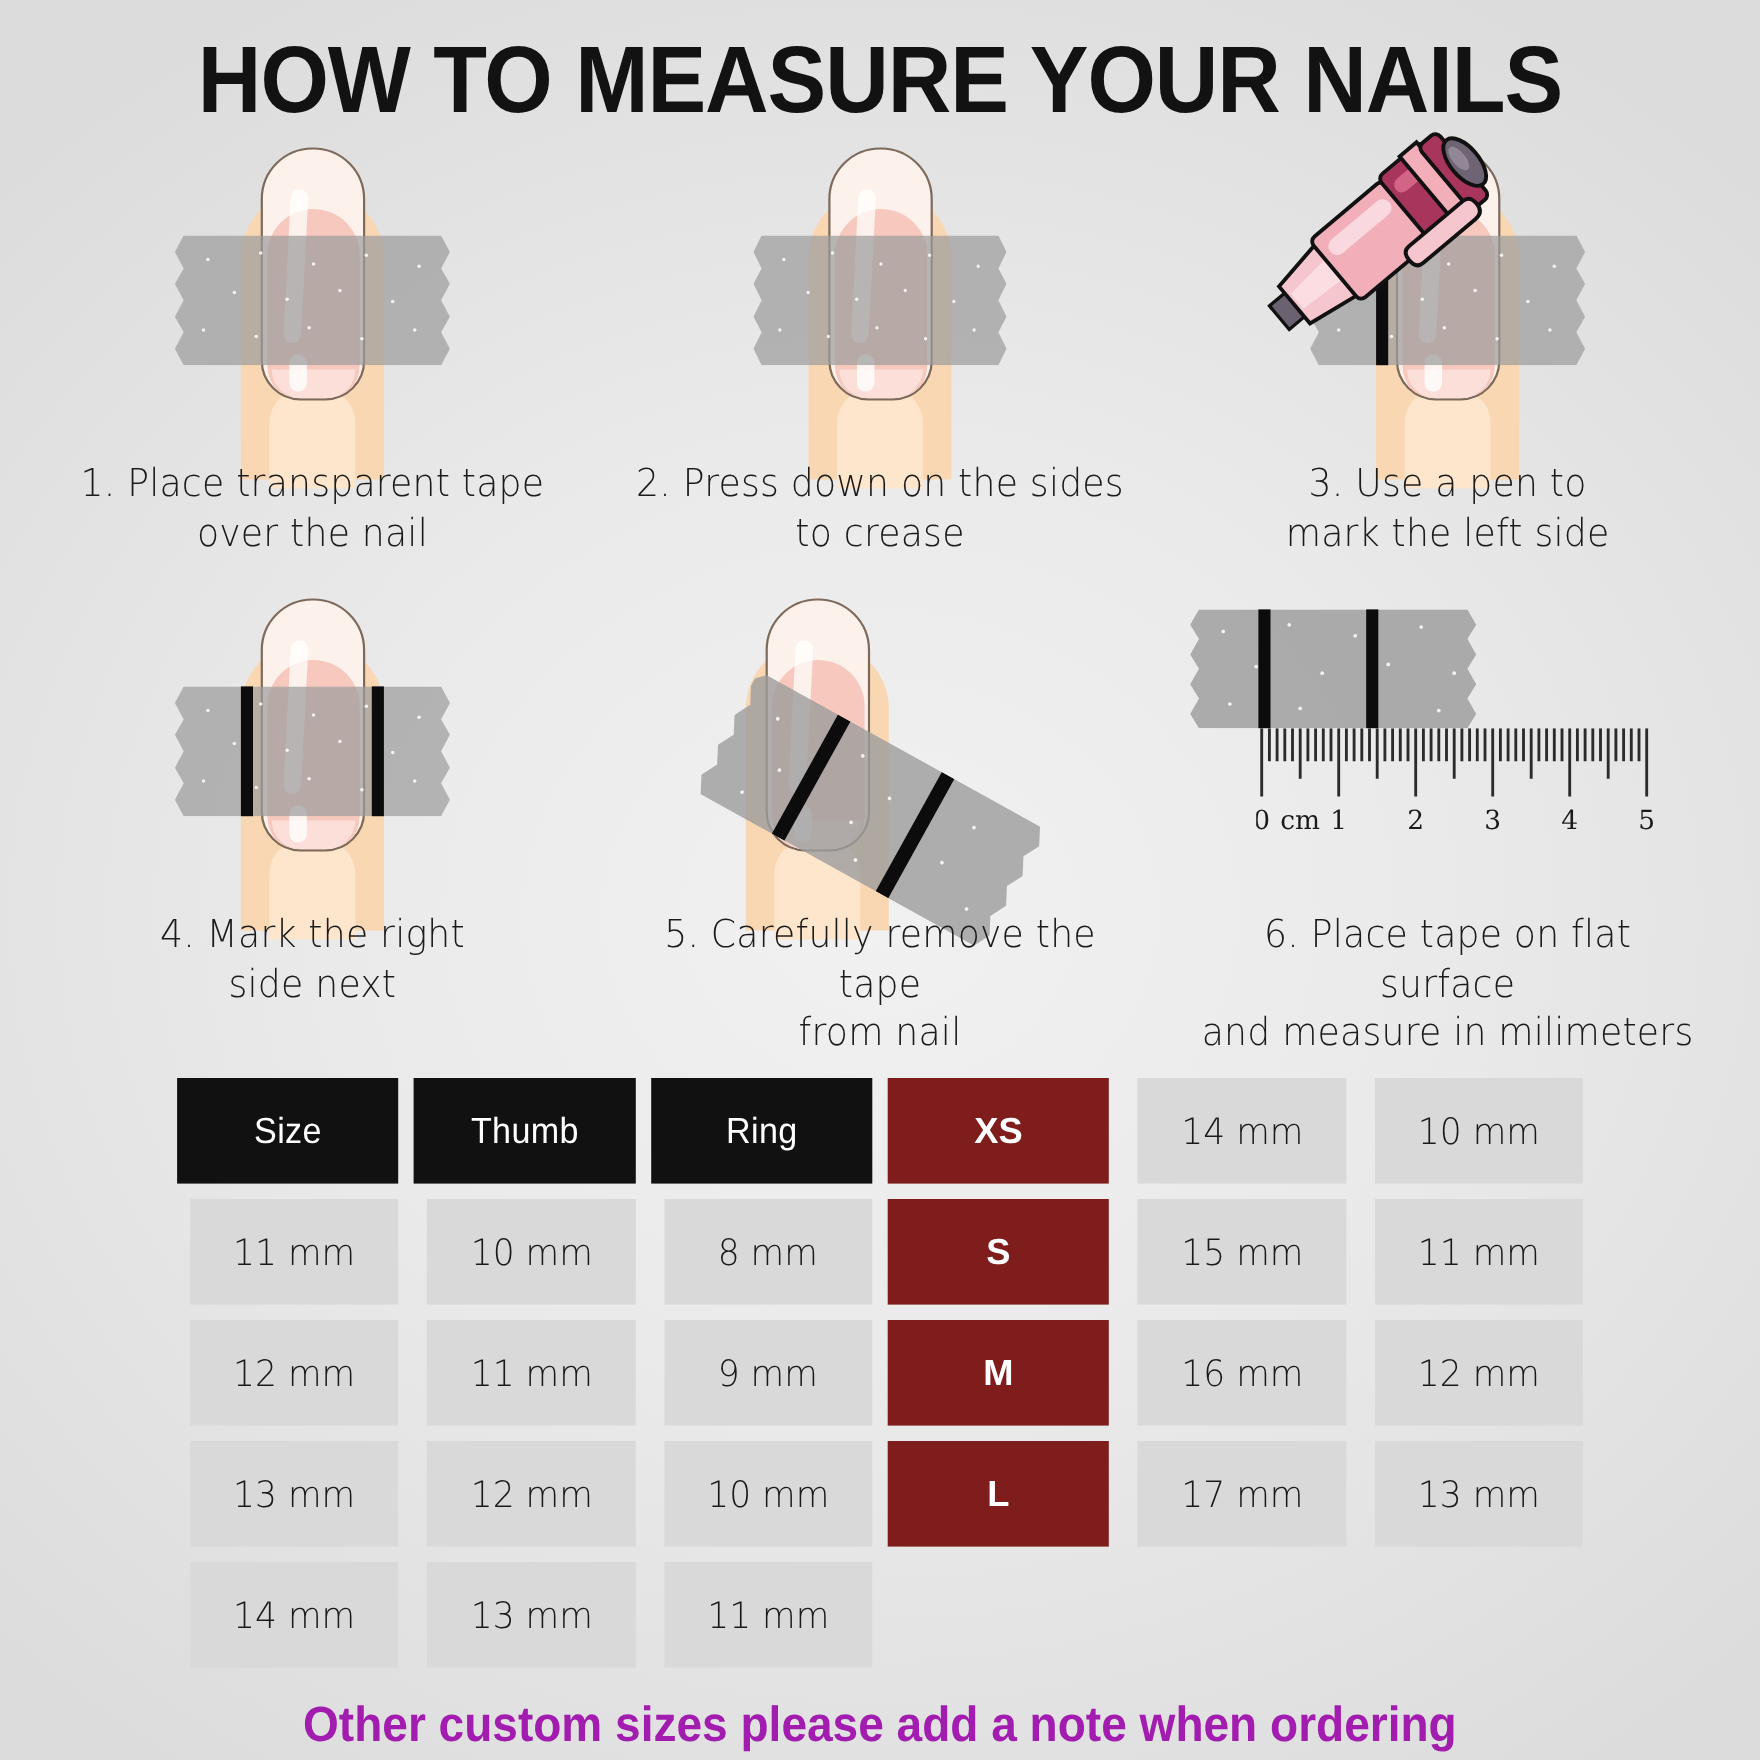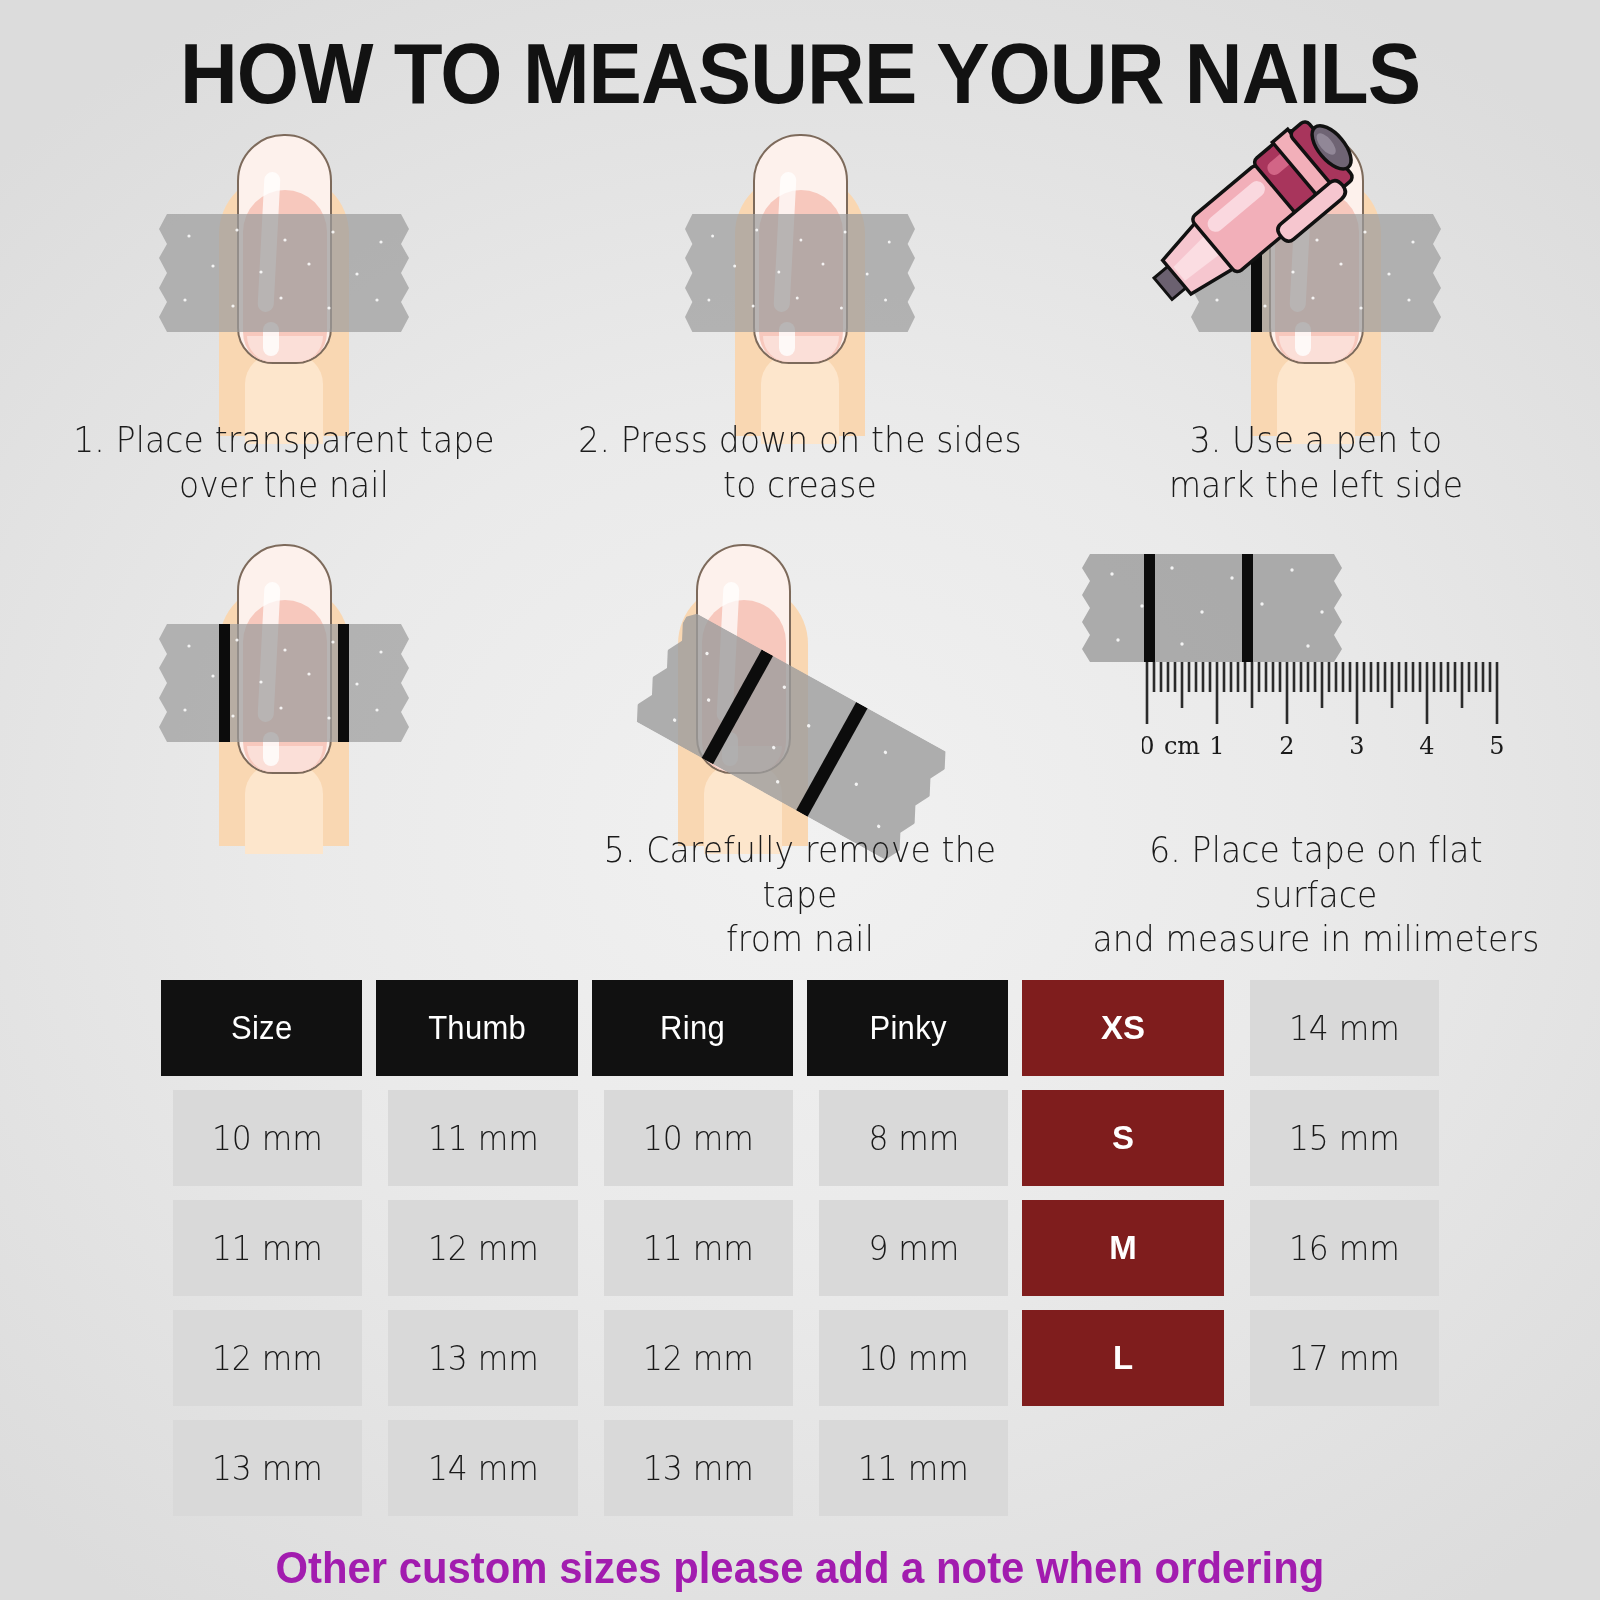--- a/index.html
+++ b/index.html
@@ -394,20 +394,24 @@
               <circle cx="26" cy="86" r="1.6"></circle>
               <circle cx="74" cy="92" r="1.6"></circle>
             <circle cx="122" cy="84" r="1.6"></circle>
               <circle cx="170" cy="94" r="1.6"></circle>
               <circle cx="218" cy="86" r="1.6"></circle>
           </g>
         </svg>
       </div>
       <div class="mark" style="left:calc(50% - 65px);"></div>
       <div class="mark" style="left:calc(50% + 54px);"></div>
+    </div>
+    <div class="caption">
+      <span class="caption-inner">4. Mark the right</span>
+      <span class="caption-inner">side next</span>
     </div>
   </div>
 
   <div class="step">
     <div class="art">
       <div class="finger" style="left:122px; transform:none;">
         <div class="skin"></div>
         <div class="skin-hl"></div>
         <div class="nail">
           <div class="bed"></div>
@@ -544,23 +548,20 @@
 <div class="table">
   <div class="th">
       <span>Size</span>
     </div>
   <div class="th">
       <span>Thumb</span>
     </div>
   <div class="th">
       <span>Ring</span>
     </div>
-  <div class="th">
-      <span>Pinky</span>
-    </div>
 
   <div class="rh">
       <span>XS</span>
     </div>
   <div class="td">
       <span>14 mm</span>
     </div>
   <div class="td">
       <span>10 mm</span>
     </div>

